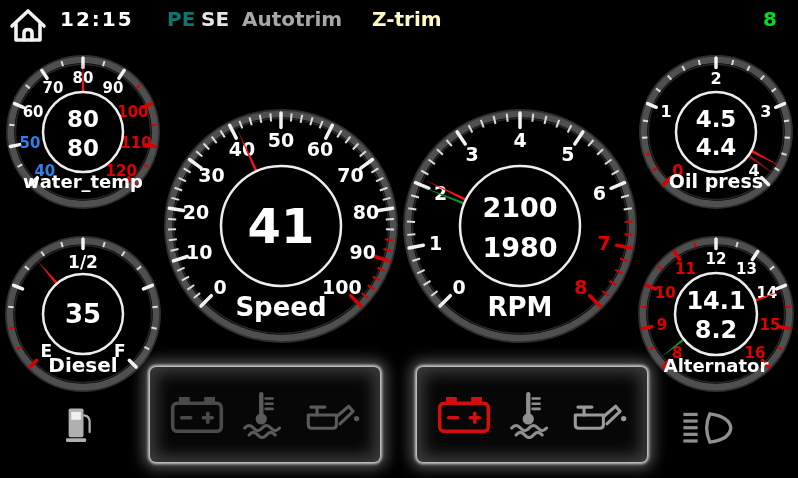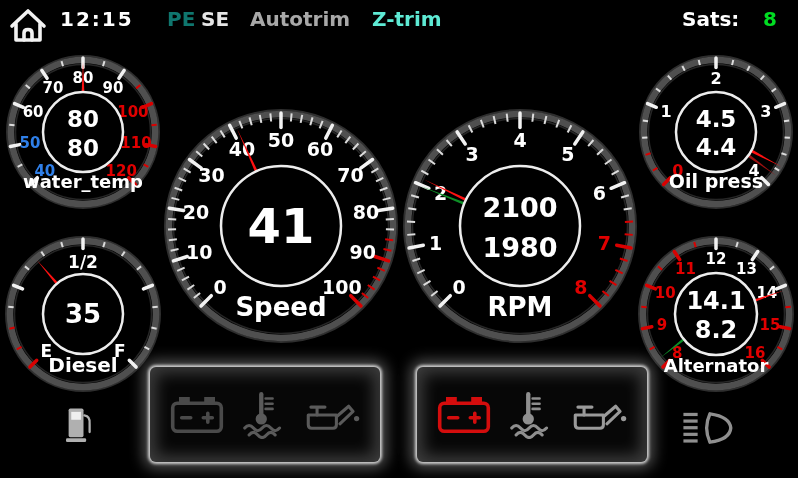--- a/index.html
+++ b/index.html
@@ -6,21 +6,21 @@
   .screen{
     position:relative;width:798px;height:478px;background:#000;overflow:hidden;
     font-family:"DejaVu Sans", sans-serif;font-weight:bold;
   }
   .topbar{position:absolute;left:0;top:0;width:798px;height:44px;}
   .topbar span{position:absolute;top:7px;font-size:20px;white-space:nowrap;}
   .home{left:8px;top:3px;width:40px;height:36px;cursor:pointer;}
   .time{left:60px;color:#ffffff;letter-spacing:2px;}
   .pe{left:167px;}
   .se{left:201px;}
-  .autotrim{left:250px;}
+  .autotrim{left:242px;}
   .ztrim{left:372px;}
   .sats{left:682px;color:#ffffff;}
   .satsv{left:763px;}
   .gauge{position:absolute;}
   svg text{font-family:"DejaVu Sans", sans-serif;font-weight:bold;}
   .panel{
     position:absolute;background:#070707;border-radius:6px;
     box-shadow:0 0 3px 2px rgba(255,255,255,0.75), 0 0 14px 7px rgba(255,255,255,0.30),
                inset 0 0 16px 6px rgba(255,255,255,0.22);
     display:flex;align-items:center;justify-content:space-evenly;
@@ -38,22 +38,21 @@
           <path d="M4 19 L20 4 L36 19"></path>
           <path d="M8 17 V33 H32 V17"></path>
           <path d="M16 33 V26 Q16 22.5 20 22.5 Q24 22.5 24 26 V33"></path>
         </g>
       </svg>
     </span>
     <span class="time">12:15</span>
     <span class="pe" style="color: #0f766e;">PE</span>
     <span class="se" style="color: #e5e5e5;">SE</span>
     <span class="autotrim" style="color: rgb(168, 168, 168);">Autotrim</span>
-    <span class="ztrim" style="color: #5eead4; text-align: right;">Z-trim</span>
-    <span class="sats">Sats:</span>
+    <span class="ztrim" style="color: #fef9c3; text-align: right;">Z-trim</span>
     <span class="satsv" style="color: rgb(0, 221, 34);">8</span>
   </div>
   <div id="gauges">
       <div class="gauge" style="left: 1px; top: 50px;"><svg width="164" height="164" viewBox="-82 -82 164 164">
           <circle cx="0" cy="0" r="76" fill="#000" stroke="#2e2e2e" stroke-width="2"></circle>
           <circle cx="0" cy="0" r="72" fill="none" stroke="#4f4f4f" stroke-width="6.5"></circle>
           <circle cx="0" cy="0" r="67.5" fill="none" stroke="#262626" stroke-width="1.5"></circle>
           <line x1="-48.634804410010744" y1="48.63480441001074" x2="-52.39661248592317" y2="52.396612485923164" stroke="#dcdcdc" stroke-width="2"></line>
           <line x1="-60.65854456187988" y1="32.422667558892094" x2="-65.35036568821312" y2="34.9304981988064" stroke="#dcdcdc" stroke-width="2"></line>
           <line x1="-67.4584115861342" y1="13.418312348269282" x2="-72.67618927787937" y2="14.456192861395081" stroke="#dcdcdc" stroke-width="2"></line>

